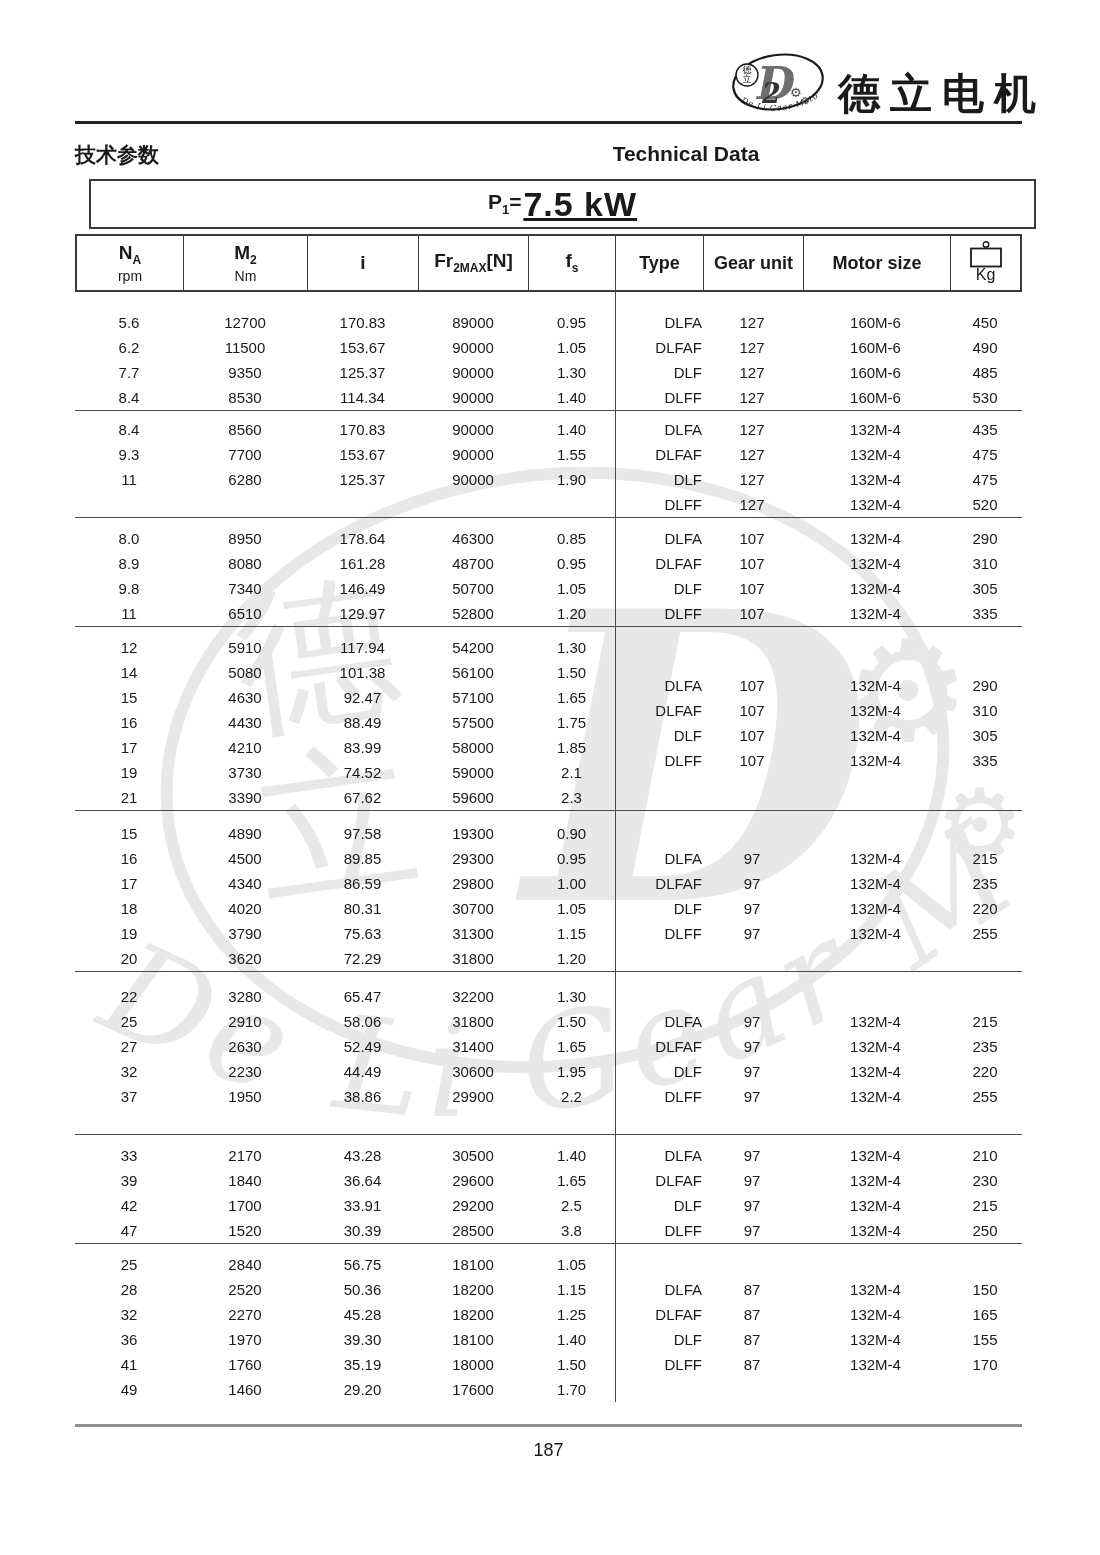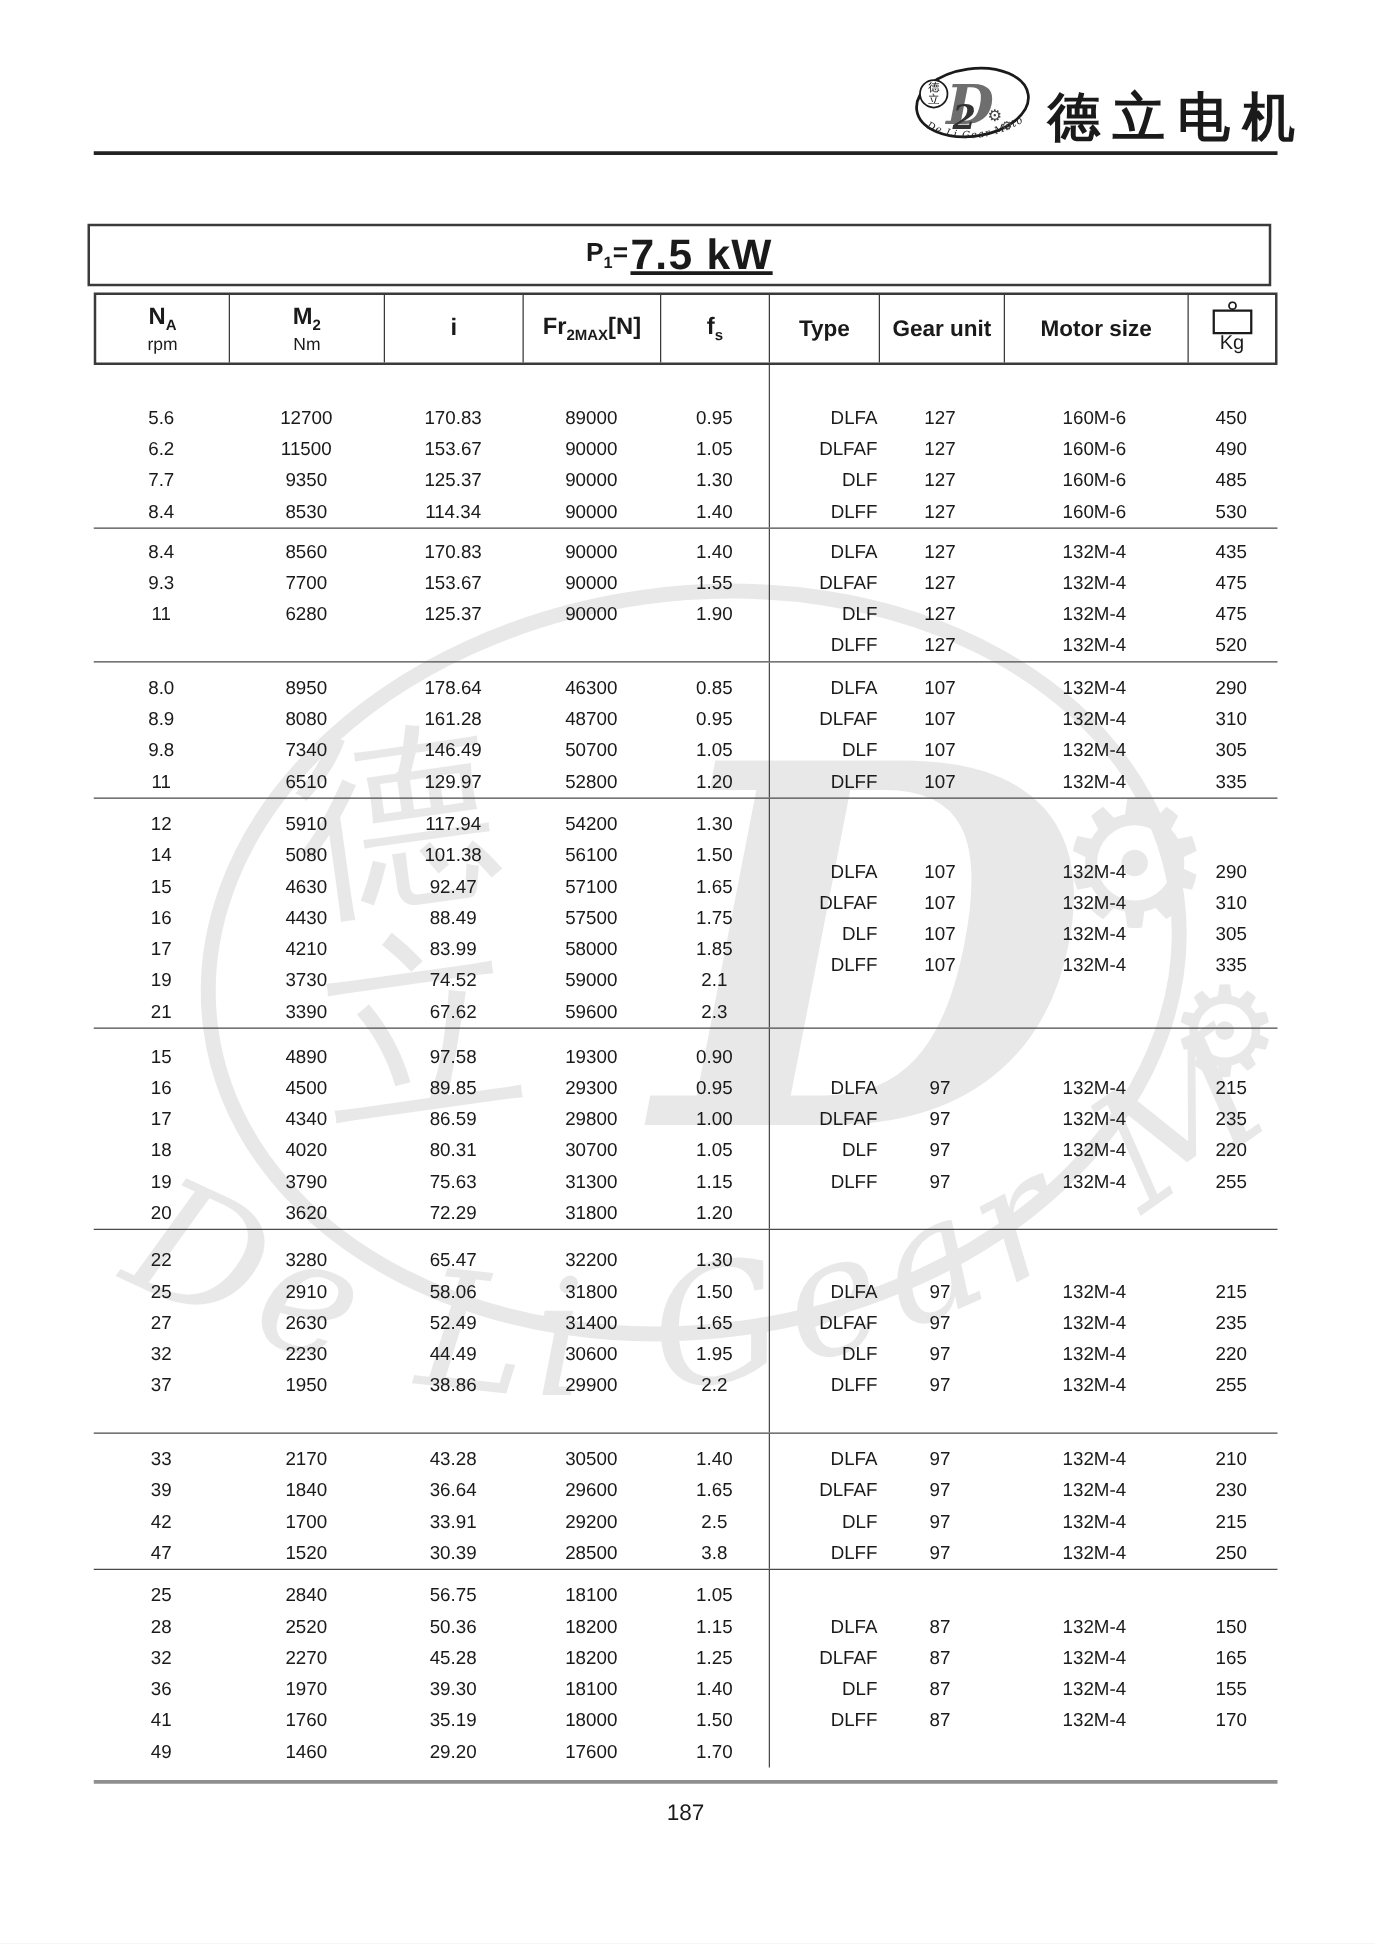--- a/index.html
+++ b/index.html
@@ -17,21 +17,21 @@
     font-family:"DejaVu Serif", serif; font-weight:bold;
     font-size:42px; letter-spacing:10px; white-space:nowrap;
   }
   .header-rule{position:absolute; left:75px; top:121px; width:947px; height:3px; background:#222;}
   
   .section-titles{position:absolute; left:75px; top:141px; width:947px; height:28px;}
   .sec-cn{position:absolute; left:0; top:0; font-size:21px; font-weight:bold;}
   .sec-en{position:absolute; left:503px; top:1px; transform:translateX(-50%); margin-left:108px; font-size:21px; font-weight:bold; white-space:nowrap;}
   
   .power-box{
-    position:absolute; left:70px; top:179px; width:943px; height:46px;
+    position:absolute; left:89px; top:179px; width:943px; height:46px;
     border:2px solid #3a3a3a; display:flex; align-items:center; justify-content:center;
   }
   .p-pre{font-size:21px; font-weight:bold;}
   .p-pre sub{font-size:13px;}
   .p-val{font-size:34px; font-weight:bold; letter-spacing:1px; margin-left:2px;text-decoration:underline;}
   
   .thead{
     position:absolute; left:75px; top:234px; width:943px; height:54px;
     border:2px solid #3a3a3a; display:grid;
     grid-template-columns:106px 124px 111px 110px 87px 88px 100px 147px auto;
@@ -40,21 +40,21 @@
     border-left:1.5px solid #3a3a3a; display:flex; flex-direction:column;
     justify-content:center; align-items:center; font-weight:bold; line-height:1.15;
   }
   .th:first-child{border-left:none;}
   .th .l1{font-size:19px;}
   .th .l1 sub{font-size:12px;}
   .th .l2{font-size:14px; font-weight:normal;}
   .th-single{font-size:18px;}
   .kg-cell .l2{font-weight:normal; font-size:16px; margin-top:-2px;}
   
-  .tbody{position:absolute; left:75px; top:292px; width:947px;}
+  .tbody{position:absolute; left:75px; top:280px; width:947px;}
   .block{display:flex; align-items:stretch;}
   .block.sep{border-bottom:1.5px solid #4a4a4a;}
   .bl{width:540px;}
   .br{width:405.5px; border-left:1.5px solid #4a4a4a;}
   .row{display:grid; height:25px; line-height:25px; font-size:15px;}
   .rowL{grid-template-columns:108px 124px 111px 110px 87px;}
   .rowR{grid-template-columns:86px 100px 147px 72px;}
   .row .c{text-align:center; white-space:nowrap;}
   .rowR .c:first-child{text-align:right; padding-left:34px;}
   
@@ -91,20 +91,24 @@
     <text x="60" y="47" font-size="13" fill="#444" font-family="DejaVu Sans, sans-serif">⚙</text>
     <text x="71" y="54" font-size="10" fill="#555" font-family="DejaVu Sans, sans-serif">⚙</text>
     <path id="logo-arc" d="M 7 50 Q 48 73 91 46" fill="none"></path>
     <text font-size="8" font-style="italic" fill="#222" font-family="DejaVu Serif, serif" letter-spacing="1">
       <textPath href="#logo-arc" startOffset="5%">De Li Gear Motor</textPath>
     </text>
   </svg>
   <div class="brand-name">德立电机</div>
   <div class="header-rule"></div>
 
+  <div class="section-titles">
+    <span class="sec-cn">技术参数</span>
+    <span class="sec-en">Technical Data</span>
+  </div>
 
   <div class="power-box">
     <span class="p-pre"><span>P</span><sub>1</sub><span>=</span></span>
     <span class="p-val">7.5 kW</span>
   </div>
 
   <div class="thead">
     <div class="th">
       <div class="l1"><span>N</span><sub>A</sub></div>
       <div class="l2">rpm</div>

